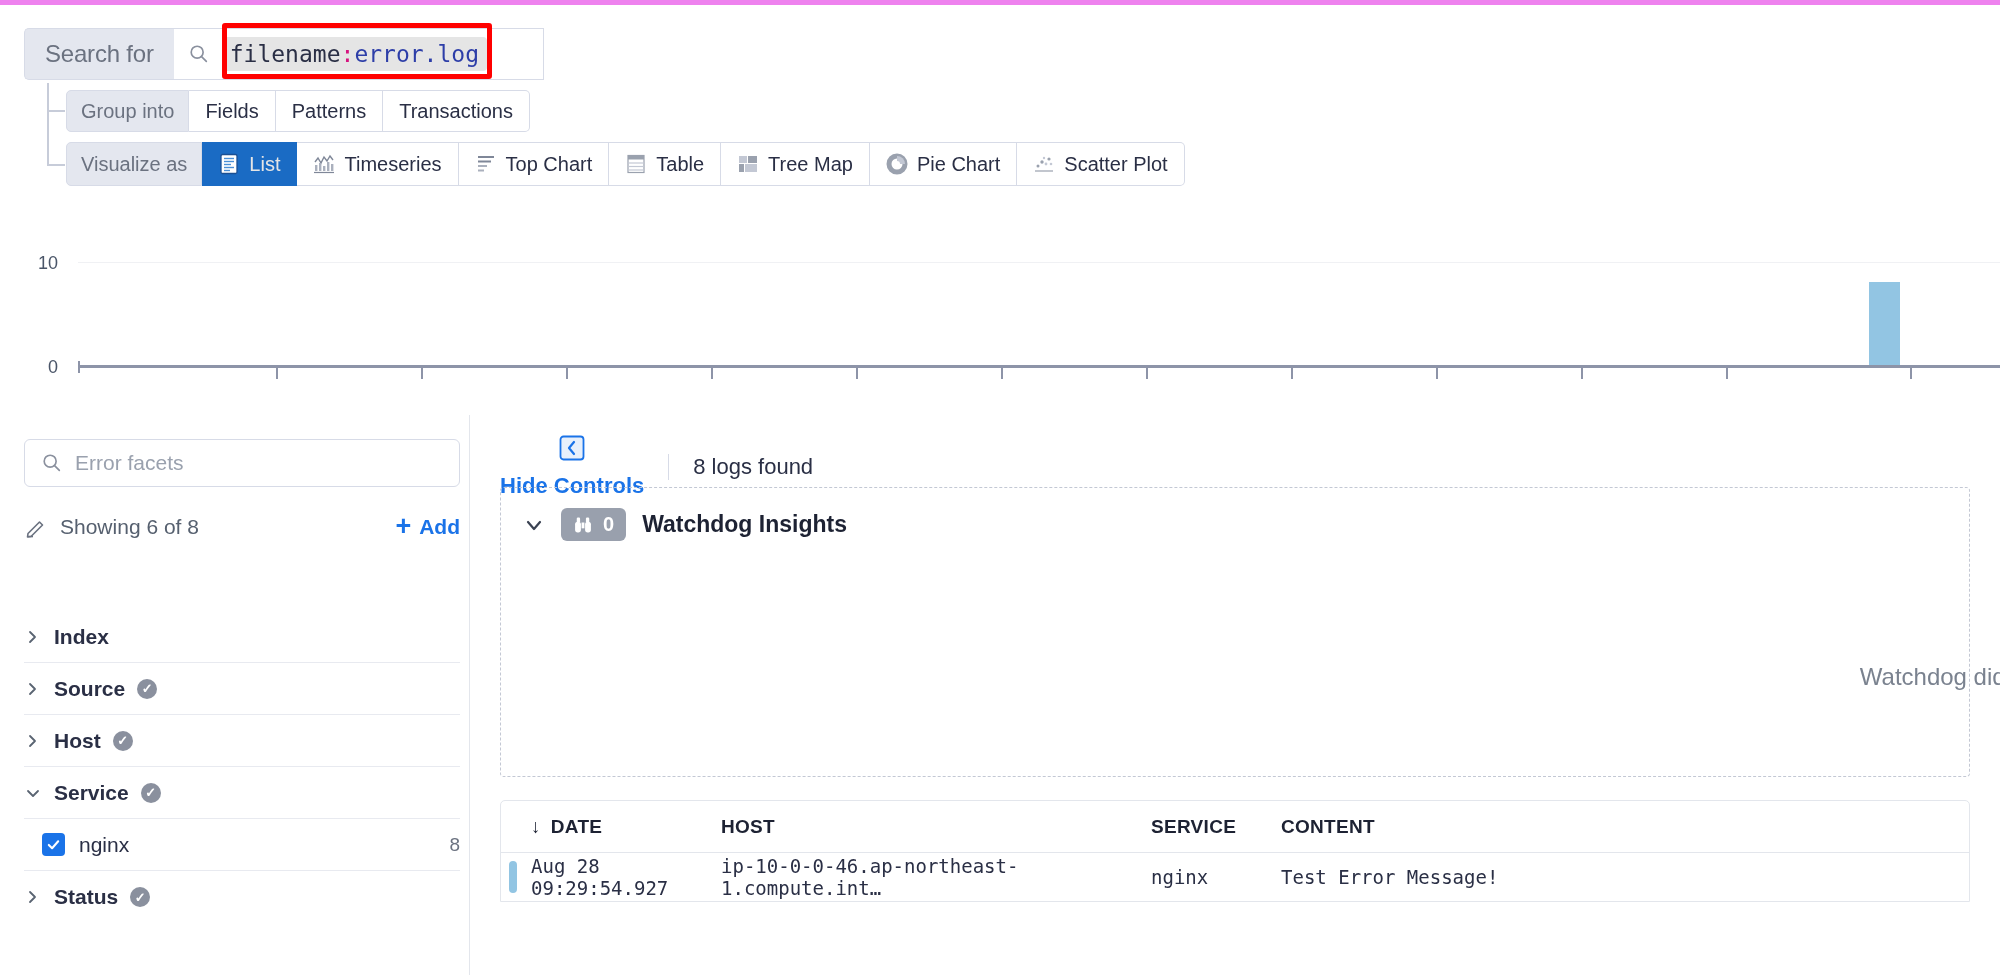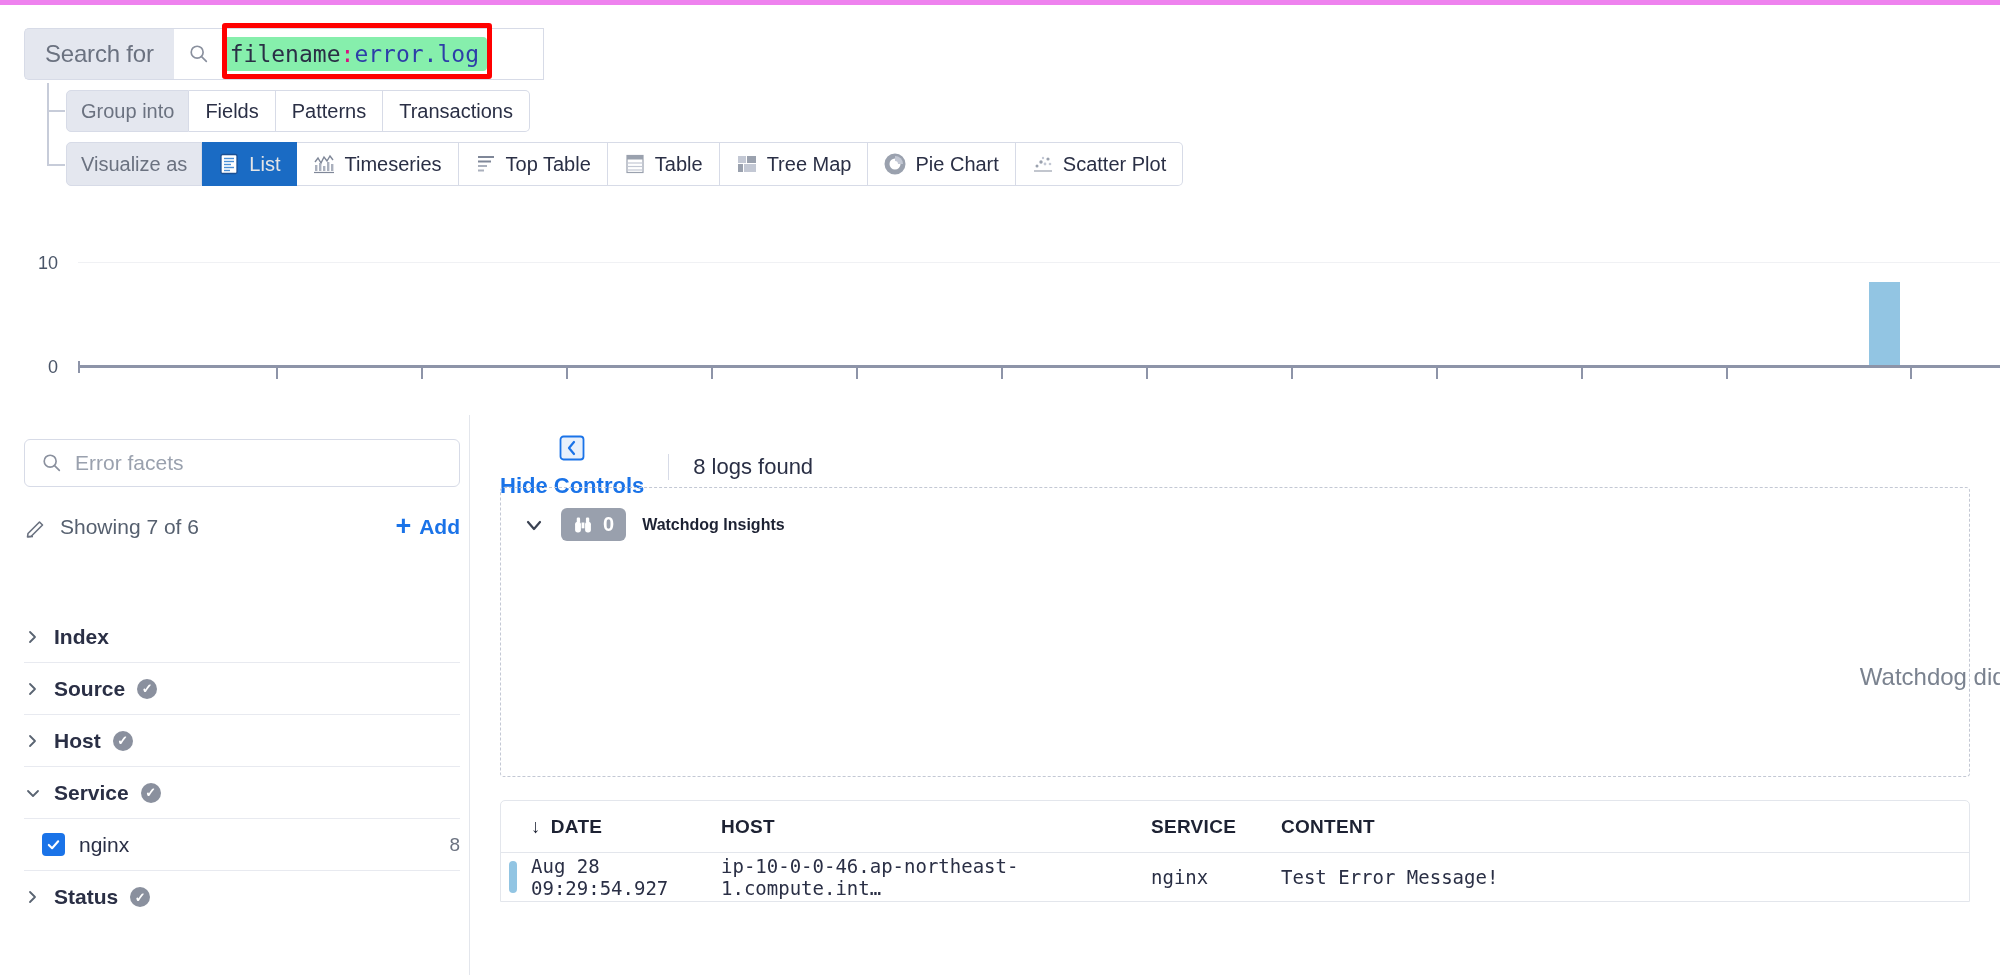--- a/index.html
+++ b/index.html
@@ -43,21 +43,21 @@
     margin-right: 6px;
   }
   .query-highlight {
     position: absolute; left: 48px; top: -6px;
     width: 270px; height: 56px;
     border: 5px solid #ff0000;
     border-radius: 3px;
     pointer-events: none;
   }
   .query-chip {
-    background: #86efac;
+    background: #e5e5e5;
     border-radius: 4px;
     padding: 4px 8px;
     margin-left: 6px;
     font-family: "DejaVu Sans Mono", monospace;
     font-size: 23px;
     white-space: nowrap;
     color: #2a2f45;
   }
   .query-chip .colon { color: #d6147f; }
   .query-chip .val { color: #2d3ea8; }
@@ -208,21 +208,21 @@
   }
   .wd-head {
     position: absolute; left: 22px; top: 20px;
     display: flex; align-items: center; gap: 16px;
   }
   .wd-badge {
     background: #99a0ad; border-radius: 6px;
     display: flex; align-items: center; gap: 10px;
     padding: 5px 12px; color: #fff; font-size: 20px; font-weight: 700;
   }
-  .wd-title { font-size: 16px; font-weight: 700; color: #1d2233; }
+  .wd-title { font-size: 23px; font-weight: 700; color: #1d2233; }
   .wd-empty {
     position: absolute; right: -70px; top: 175px;
     font-size: 24px; color: #7a828f; white-space: nowrap;
   }
 
   .log-table {
     position: absolute; left: 30px; top: 385px;
     width: 1470px;
     border: 1px solid #e3e6ec; border-radius: 5px 5px 0 0;
     background: #fff;
@@ -312,21 +312,21 @@
     <span>Timeseries</span>
   </div>
 
   <div class="seg-item">
     <svg class="seg-icon" viewBox="0 0 22 22">
       <line x1="3" y1="4" x2="19" y2="4" stroke="#7f8798" stroke-width="2"></line>
       <line x1="3" y1="8.5" x2="16" y2="8.5" stroke="#7f8798" stroke-width="2"></line>
       <line x1="3" y1="13" x2="12" y2="13" stroke="#aab0bd" stroke-width="2"></line>
       <line x1="3" y1="17.5" x2="9" y2="17.5" stroke="#aab0bd" stroke-width="2"></line>
     </svg>
-    <span>Top Table</span>
+    <span>Top Chart</span>
   </div>
 
   <div class="seg-item">
     <svg class="seg-icon" viewBox="0 0 22 22">
       <rect x="3" y="2.5" width="16" height="17" fill="none" stroke="#9aa1ae" stroke-width="1.2"></rect>
       <rect x="3" y="2.5" width="16" height="4" fill="#9aa1ae"></rect>
       <line x1="3" y1="10" x2="19" y2="10" stroke="#c3c8d4" stroke-width="1.2"></line>
       <line x1="3" y1="13.5" x2="19" y2="13.5" stroke="#c3c8d4" stroke-width="1.2"></line>
       <line x1="3" y1="17" x2="19" y2="17" stroke="#c3c8d4" stroke-width="1.2"></line>
     </svg>
@@ -395,21 +395,21 @@
       <line x1="14.8" y1="14.8" x2="20" y2="20" stroke="#8a909e" stroke-width="1.8" stroke-linecap="round"></line>
     </svg>
     <span>Error facets</span>
   </div>
 
   <div class="showing-row">
     <svg class="pencil" viewBox="0 0 24 24">
       <path d="M4 18.5 L15.5 7 L18.5 10 L7 21.5 L3.5 22 Z" fill="none" stroke="#6b7280" stroke-width="1.6" stroke-linejoin="round"></path>
       <line x1="4" y1="21.5" x2="9" y2="21.5" stroke="#6b7280" stroke-width="1.6"></line>
     </svg>
-    <span class="showing-text">Showing 7 of 6</span>
+    <span class="showing-text">Showing 6 of 8</span>
     <span class="add-btn">
       <span class="add-plus">+</span>
       <span>Add</span>
     </span>
   </div>
 
 
   <div class="facet-list">
 
     <div class="facet-item">

